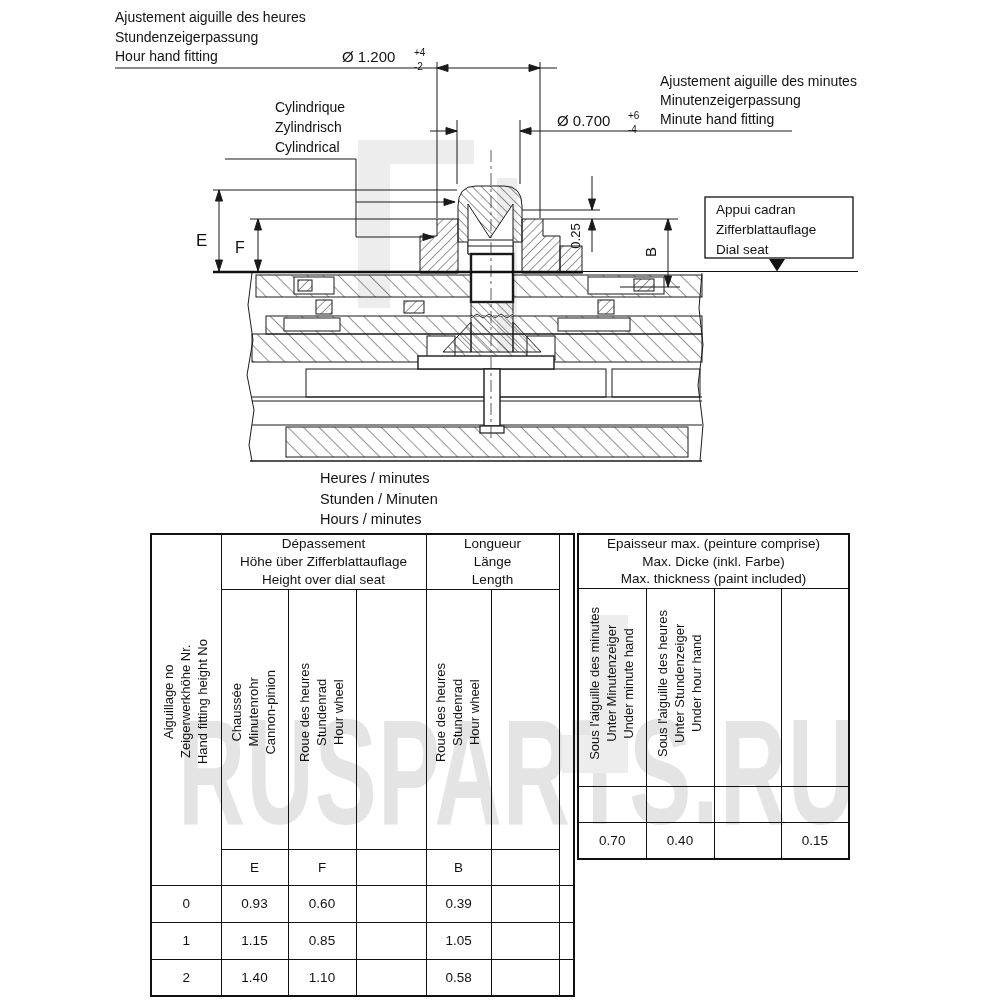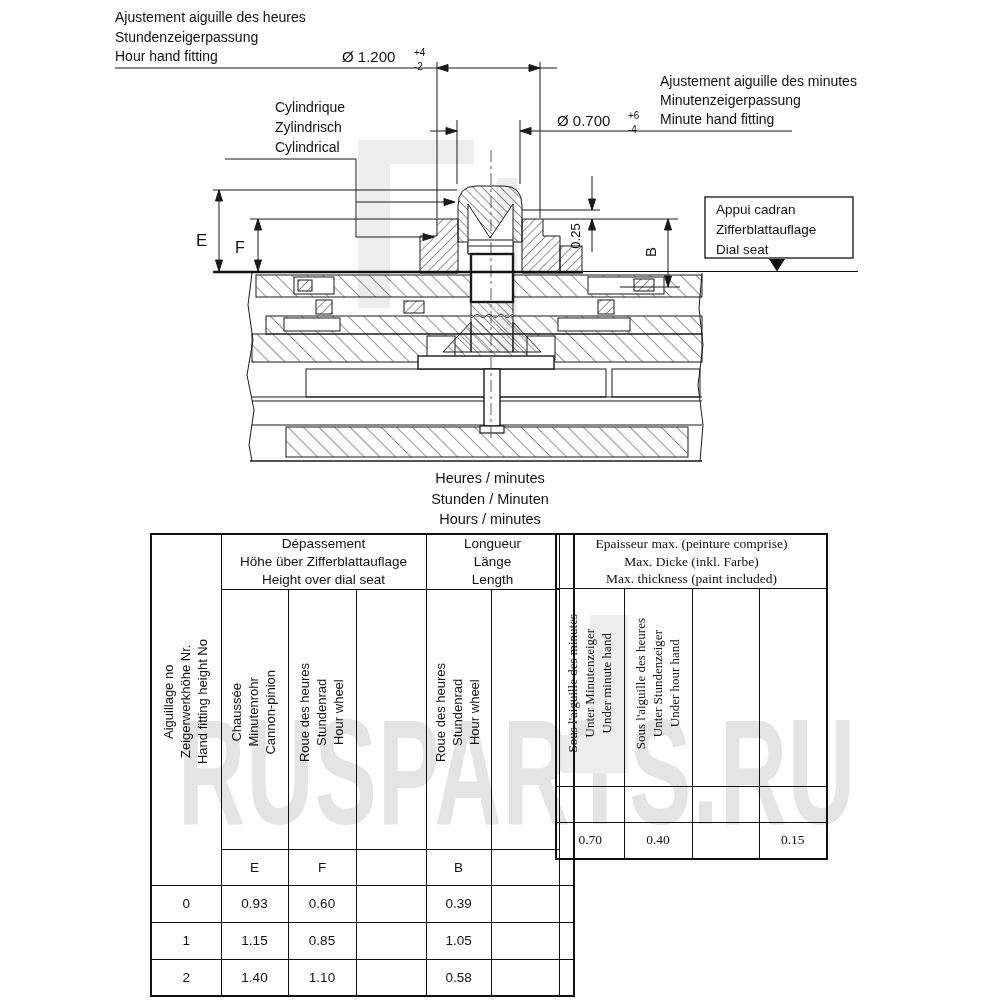--- a/index.html
+++ b/index.html
@@ -6,35 +6,35 @@
   #canvas{position:relative;width:1000px;height:1000px;background:#fff;overflow:hidden;
           font-family:"Liberation Sans",sans-serif;color:#111;}
   
   .wm-text{position:absolute;left:178px;top:692px;font-size:150px;line-height:160px;font-weight:bold;
            color:#e4e4e4;letter-spacing:2px;transform:scale(0.62,1);transform-origin:left top;
            white-space:nowrap;z-index:0;user-select:none;}
   .wm-block{position:absolute;background:#ededed;z-index:0;}
   
   #drawing{position:absolute;left:0;top:0;z-index:1;}
   
-  .caption{position:absolute;left:320px;top:468px;width:340px;text-align:center;
+  .caption{position:absolute;left:320px;top:468px;width:340px;text-align:left;
            font-size:14.5px;line-height:1.42;white-space:pre-line;z-index:2;}
   
   table.t{position:absolute;border-collapse:collapse;table-layout:fixed;z-index:2;background:transparent;}
   table.t{border:2px solid #111;}
   table.t td{border:1px solid #111;padding:0;text-align:center;vertical-align:middle;
              font-size:13.5px;background:transparent;}
   td.grp{white-space:pre-line;line-height:1.3;font-size:13.5px;padding:2px 1px;}
   td.rot{vertical-align:bottom;}
   .vtext{display:inline-block;writing-mode:vertical-rl;transform:rotate(180deg);
          white-space:pre-line;line-height:1.3;font-size:13px;margin-bottom:10px;}
   td.letters{font-size:14px;height:35px;}
   td.datacell{font-size:13.5px;}
   #left-table{left:150px;top:533px;width:423px;}
-  #right-table{left:555px;top:533px;width:271px;font-family:Liberation Serif, serif;}
+  #right-table{left:577px;top:533px;width:271px;}
 </style>
 </head>
 <body>
 
 <div id="canvas">
 
   <div class="wm-text">RUSPARTS.RU</div>
   <div class="wm-block" style="left:590px;top:615px;width:38px;height:120px;"></div>
   <div class="wm-block" style="left:562px;top:735px;width:66px;height:38px;"></div>
 

